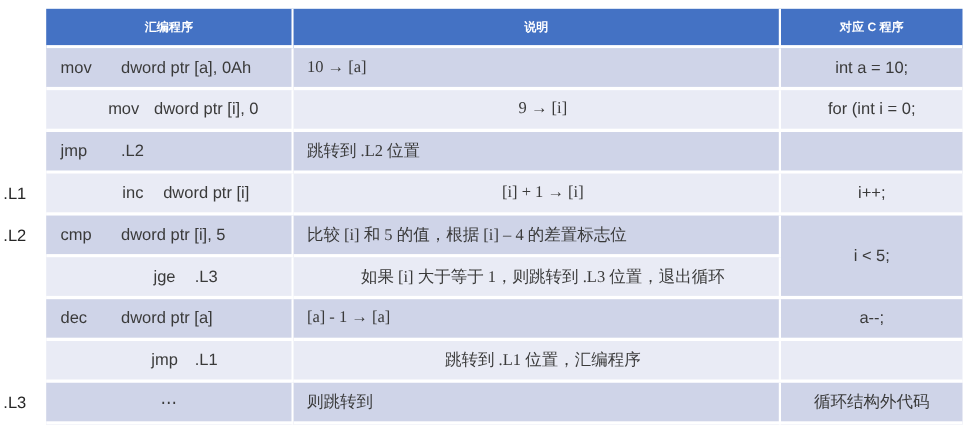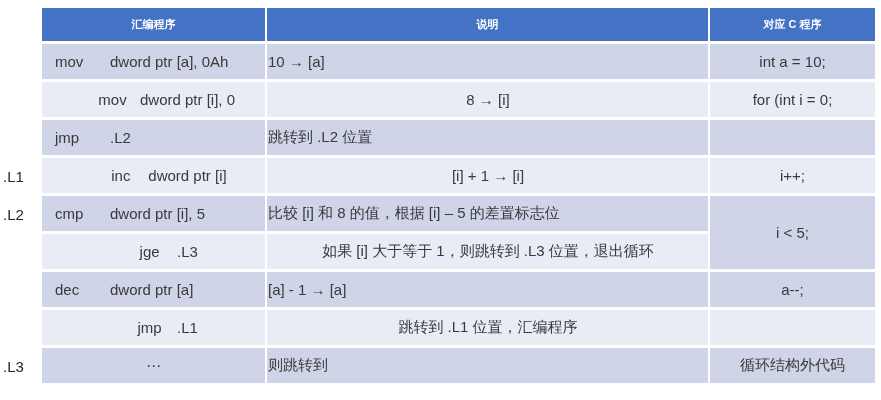--- a/index.html
+++ b/index.html
@@ -42,21 +42,21 @@
     height:35px;padding:0;vertical-align:middle;
     border-bottom:3px solid #fff;
   }
   td.asm,td.desc{border-right:2px solid #fff;}
   tr.dark td{background:var(--row-dark,#CFD4E8);}
   tr.light td{background:var(--row-light,#E9EBF5);text-align:center;}
 
   td.asm{padding-left:13px;}
   td.asm .op{display:inline-block;width:55px;}
   td.asm.ellipsis{padding-left:0;text-align:center;}
-  td.desc{padding-left:1px;}
+  td.desc{padding-left:12px;font-family:Liberation Serif, serif;}
   td.c{text-align:center;}
 </style>
 </head>
 <body>
 
 <div class="canvas">
 
   <div class="gutter-label gl-1">.L1</div>
   <div class="gutter-label gl-2">.L2</div>
   <div class="gutter-label gl-3">.L3</div>
@@ -75,36 +75,36 @@
       </tr>
     </thead>
     <tbody>
       <tr class="dark">
         <td class="asm"><span class="op">mov</span><span class="args">dword ptr [a], 0Ah</span></td>
         <td class="desc">10 → [a]</td>
         <td class="c">int a = 10;</td>
       </tr>
       <tr class="light">
         <td class="asm"><span class="op">mov</span><span class="args">dword ptr [i], 0</span></td>
-        <td class="desc">8 → [i]</td>
+        <td class="desc">9 → [i]</td>
         <td class="c">for (int i = 0;</td>
       </tr>
       <tr class="dark">
         <td class="asm"><span class="op">jmp</span><span class="args">.L2</span></td>
         <td class="desc">跳转到 .L2 位置</td>
         <td class="c"></td>
       </tr>
       <tr class="light">
         <td class="asm"><span class="op">inc</span><span class="args">dword ptr [i]</span></td>
         <td class="desc">[i] + 1 → [i]</td>
         <td class="c">i++;</td>
       </tr>
       <tr class="dark">
         <td class="asm"><span class="op">cmp</span><span class="args">dword ptr [i], 5</span></td>
-        <td class="desc">比较 [i] 和 8 的值，根据 [i] – 5 的差置标志位</td>
+        <td class="desc">比较 [i] 和 5 的值，根据 [i] – 4 的差置标志位</td>
         <td class="c" rowspan="2">i &lt; 5;</td>
       </tr>
       <tr class="light">
         <td class="asm"><span class="op">jge</span><span class="args">.L3</span></td>
         <td class="desc">如果 [i] 大于等于 1，则跳转到 .L3 位置，退出循环</td>
       </tr>
       <tr class="dark">
         <td class="asm"><span class="op">dec</span><span class="args">dword ptr [a]</span></td>
         <td class="desc">[a] - 1 → [a]</td>
         <td class="c">a--;</td>

